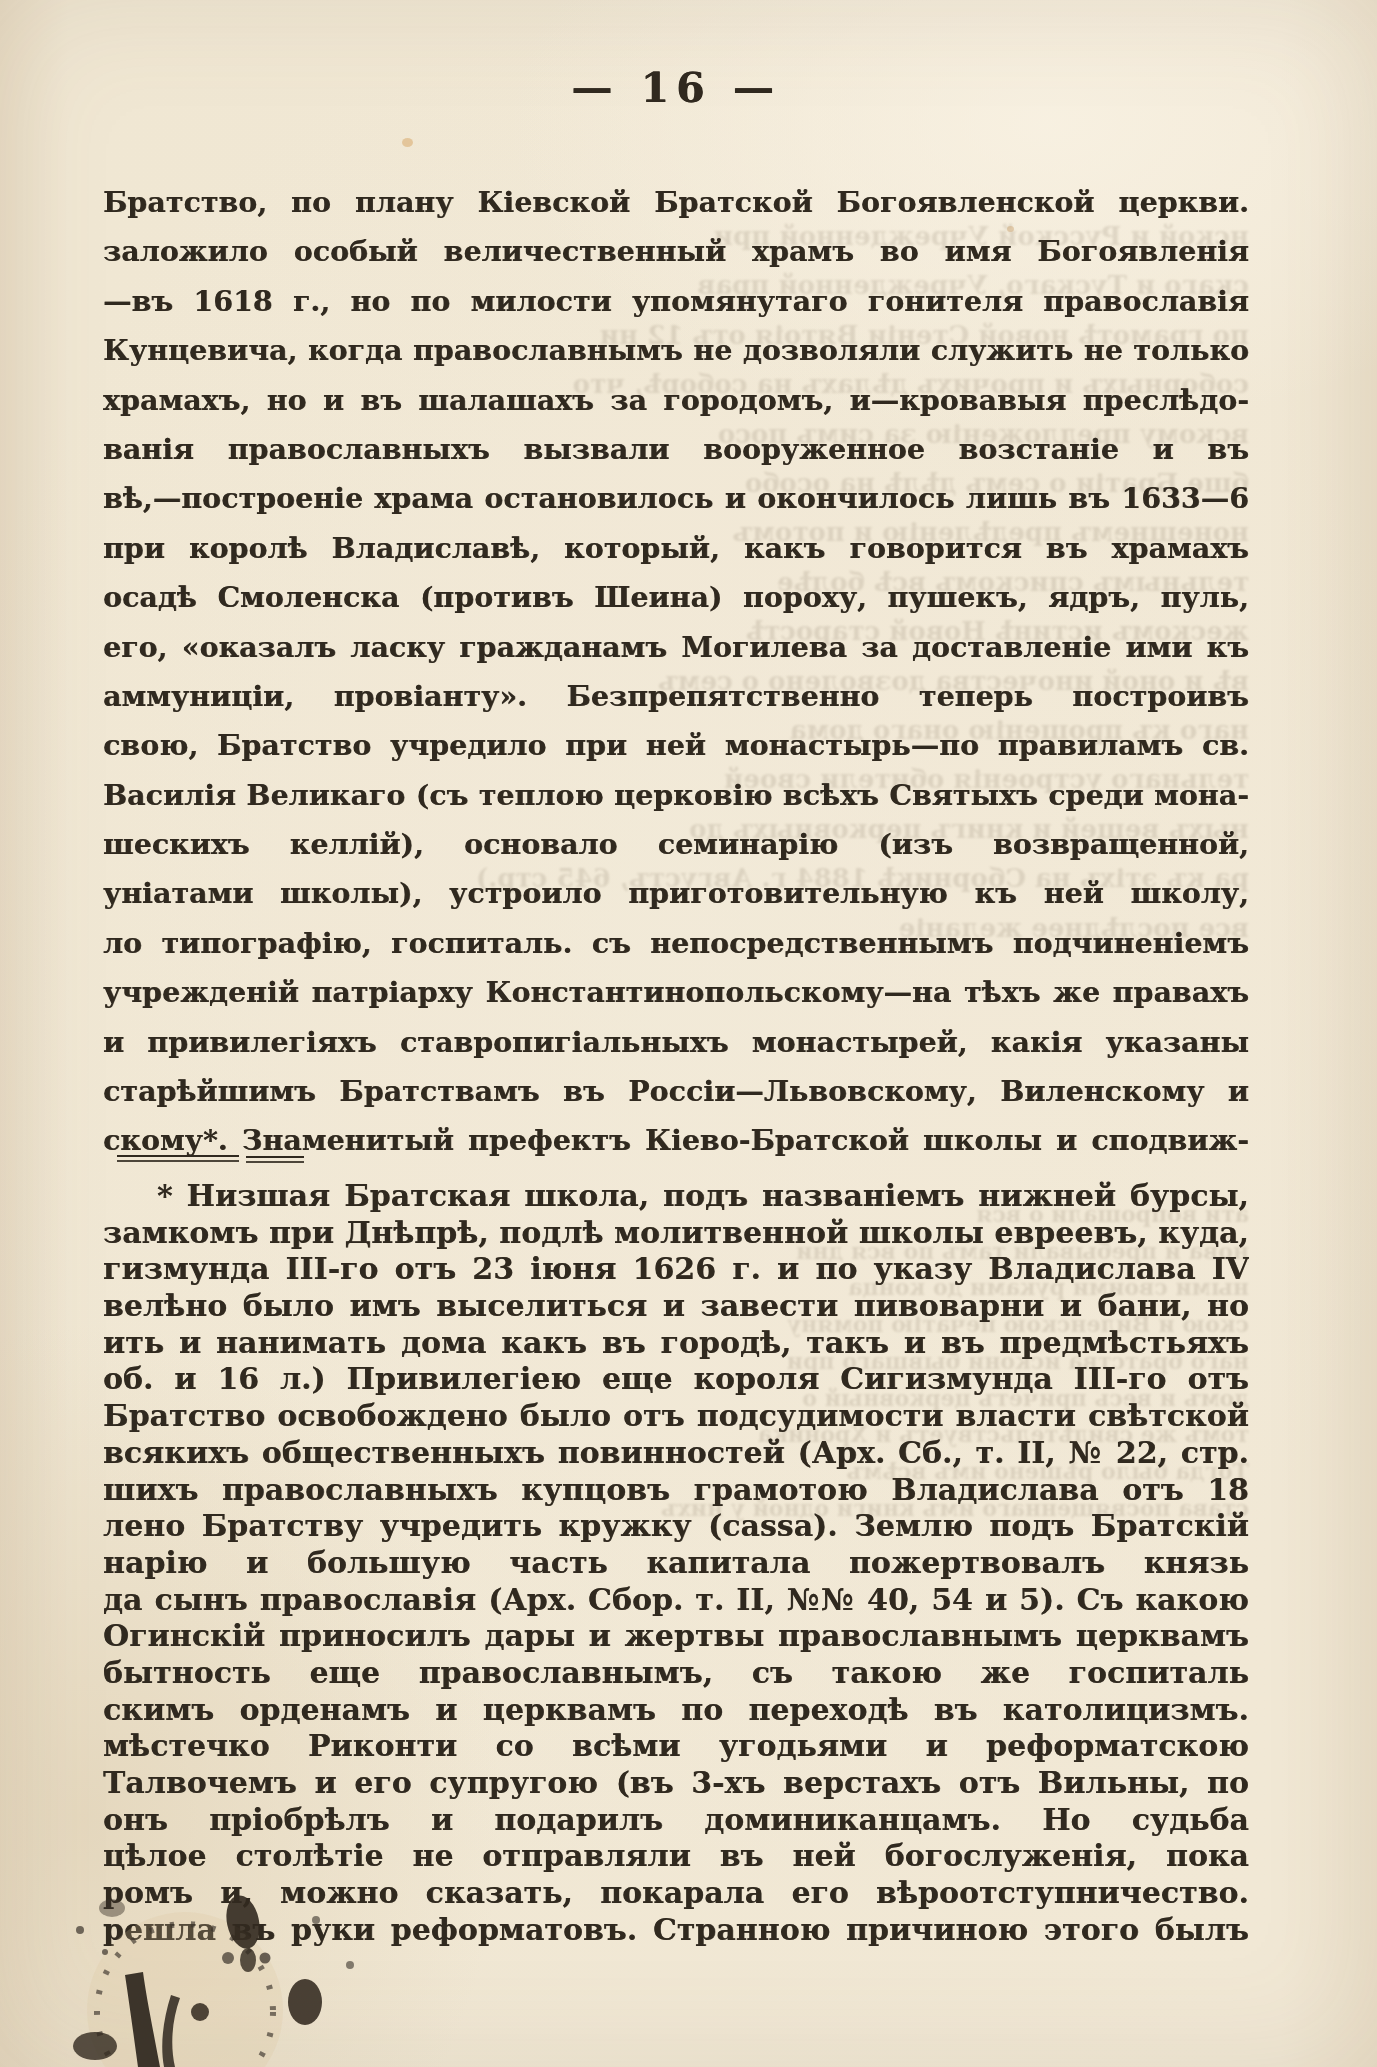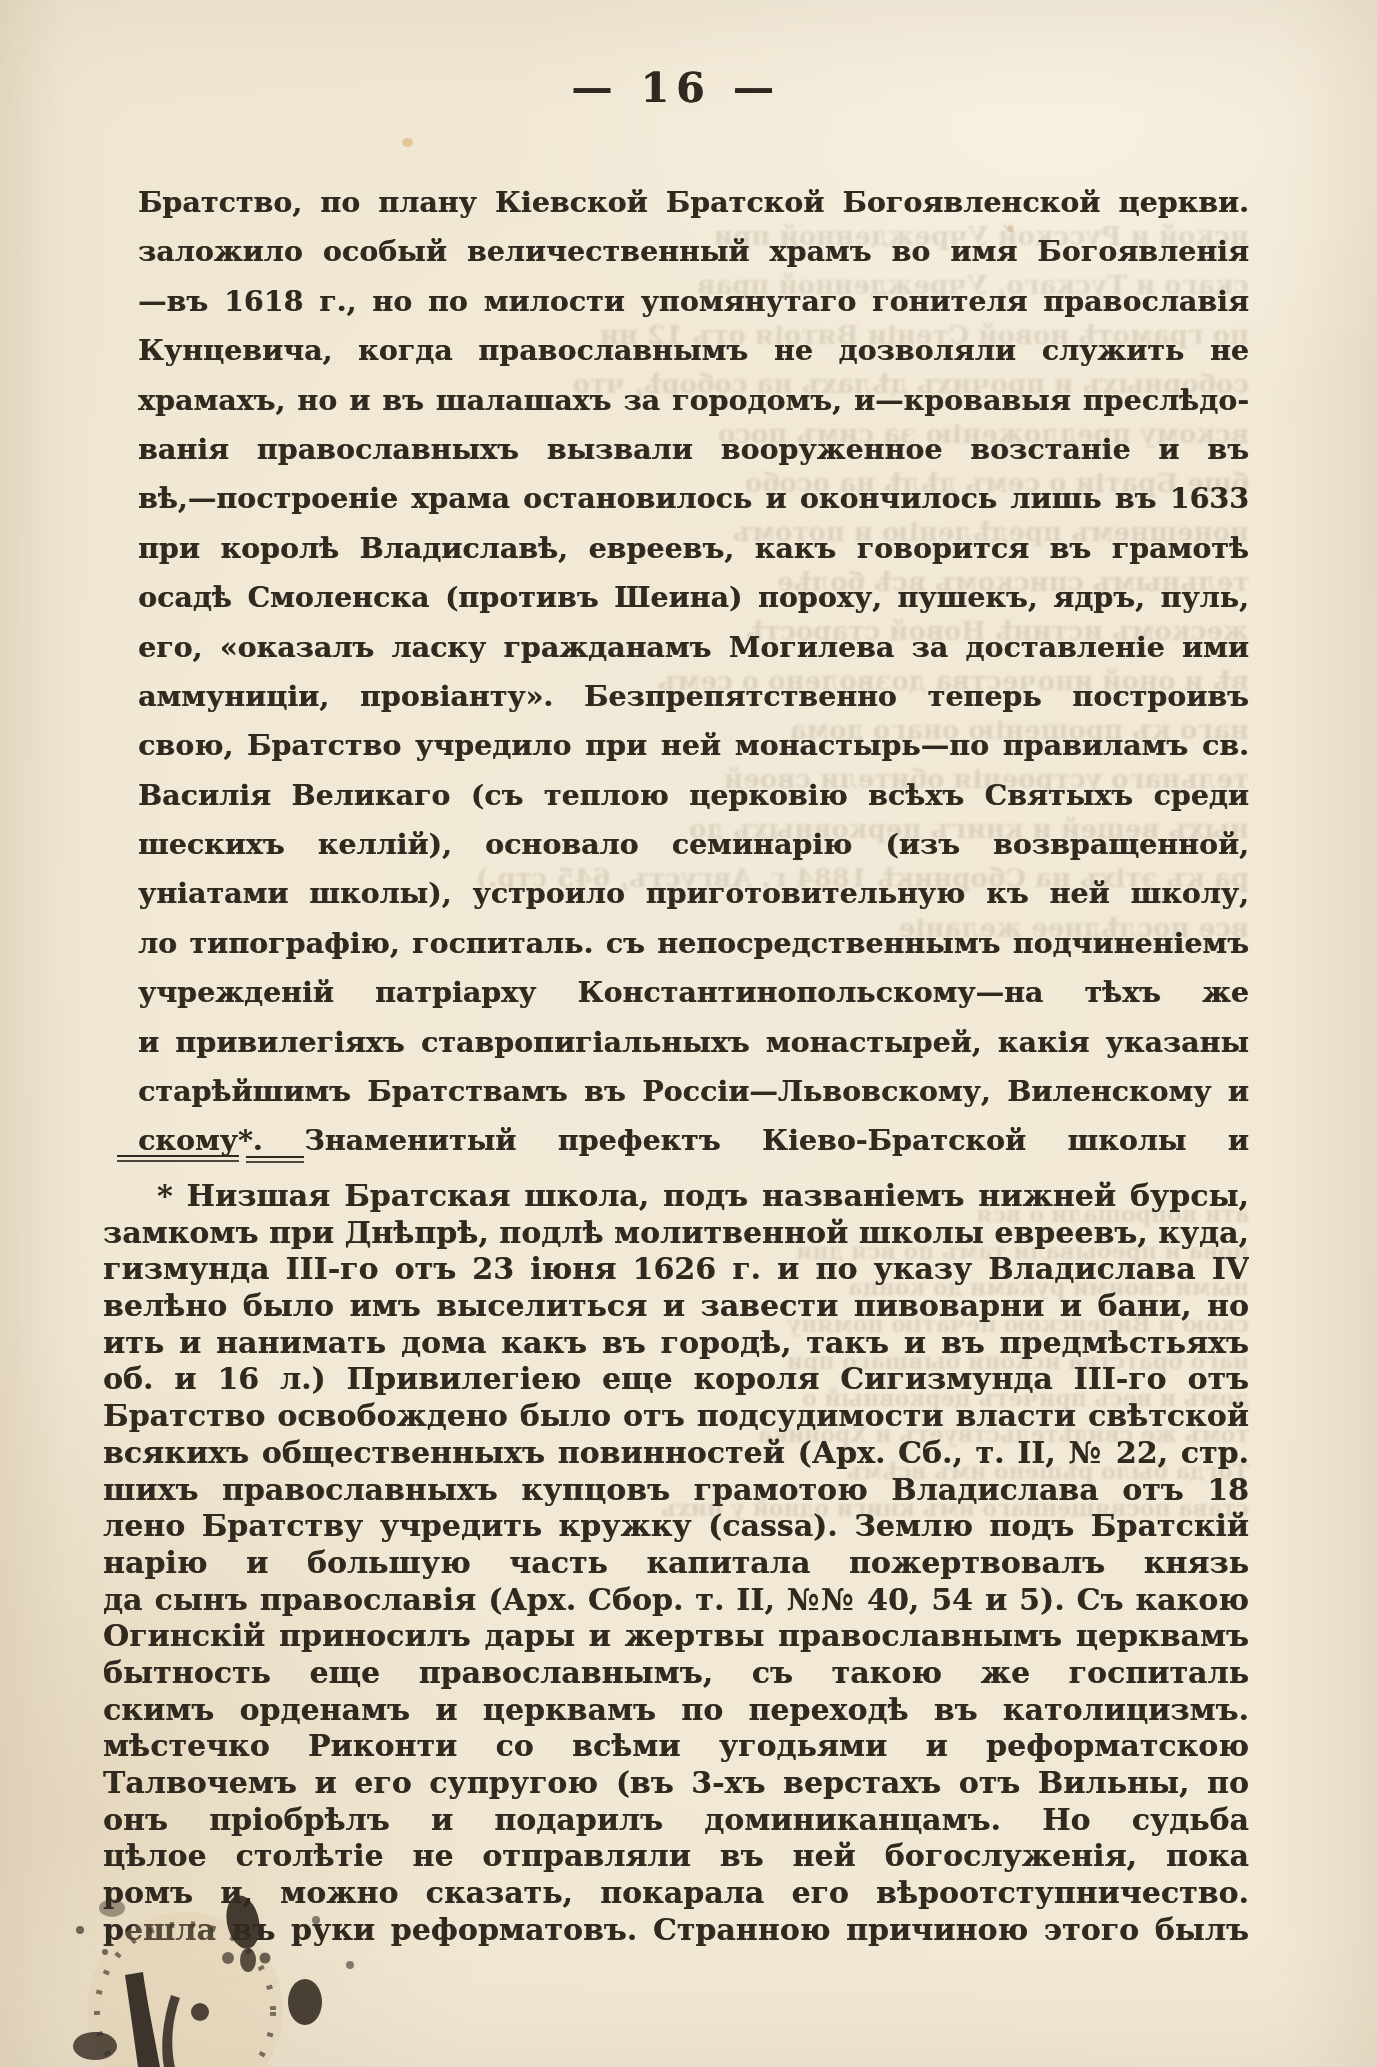--- a/index.html
+++ b/index.html
@@ -49,21 +49,20 @@
   .body-text{
     position:absolute;top:178px;left:103px;width:1146px;
     font-size:28.5px;font-weight:bold;
     line-height:49.4px;
     text-shadow:0.4px 0 0 rgba(48,41,31,.65);
   }
   .body-line{
     height:49.4px;overflow:hidden;
     text-align:justify;text-align-last:justify;
     white-space:normal;
-    margin-left:35px;
   }
 
   
   .fn-rule{
     position:absolute;top:1155px;left:117px;height:7px;
     display:flex;align-items:stretch;
   }
   .fn-rule .seg{
     display:inline-block;height:1px;
     border-top:2.5px solid var(--ink);
@@ -140,21 +139,21 @@
   <div class="page-header">— 16 —</div>
 
   <div class="body-text">
       <div class="body-line">Братство, по плану Кіевской Братской Богоявленской церкви.</div>
       <div class="body-line">заложило особый величественный храмъ во имя Богоявленія Господня</div>
       <div class="body-line">—въ 1618 г., но по милости упомянутаго гонителя православія</div>
       <div class="body-line">Кунцевича, когда православнымъ не дозволяли служить не только въ</div>
       <div class="body-line">храмахъ, но и въ шалашахъ за городомъ, и—кровавыя преслѣдо-</div>
       <div class="body-line">ванія православныхъ вызвали вооруженное возстаніе и въ Могиле-</div>
       <div class="body-line">вѣ,—построеніе храма остановилось и окончилось лишь въ 1633—6 гг.</div>
-      <div class="body-line">при королѣ Владиславѣ, евреевъ, какъ говорится въ грамотѣ</div>
+      <div class="body-line">при королѣ Владиславѣ, который, какъ говорится въ храмахъ</div>
       <div class="body-line">осадѣ Смоленска (противъ Шеина) пороху, пушекъ, ядръ, пуль,</div>
       <div class="body-line">его, «оказалъ ласку гражданамъ Могилева за доставленіе ими къ</div>
       <div class="body-line">аммуниціи, провіанту». Безпрепятственно теперь построивъ церковь</div>
       <div class="body-line">свою, Братство учредило при ней монастырь—по правиламъ св.</div>
       <div class="body-line">Василія Великаго (съ теплою церковію всѣхъ Святыхъ среди мона-</div>
       <div class="body-line">шескихъ келлій), основало семинарію (изъ возвращенной, вѣроятно,</div>
       <div class="body-line">уніатами школы), устроило приготовительную къ ней школу, откры-</div>
       <div class="body-line">ло типографію, госпиталь. съ непосредственнымъ подчиненіемъ всѣхъ</div>
       <div class="body-line">учрежденій патріарху Константинопольскому—на тѣхъ же правахъ</div>
       <div class="body-line">и привилегіяхъ ставропигіальныхъ монастырей, какія указаны имъ</div>

